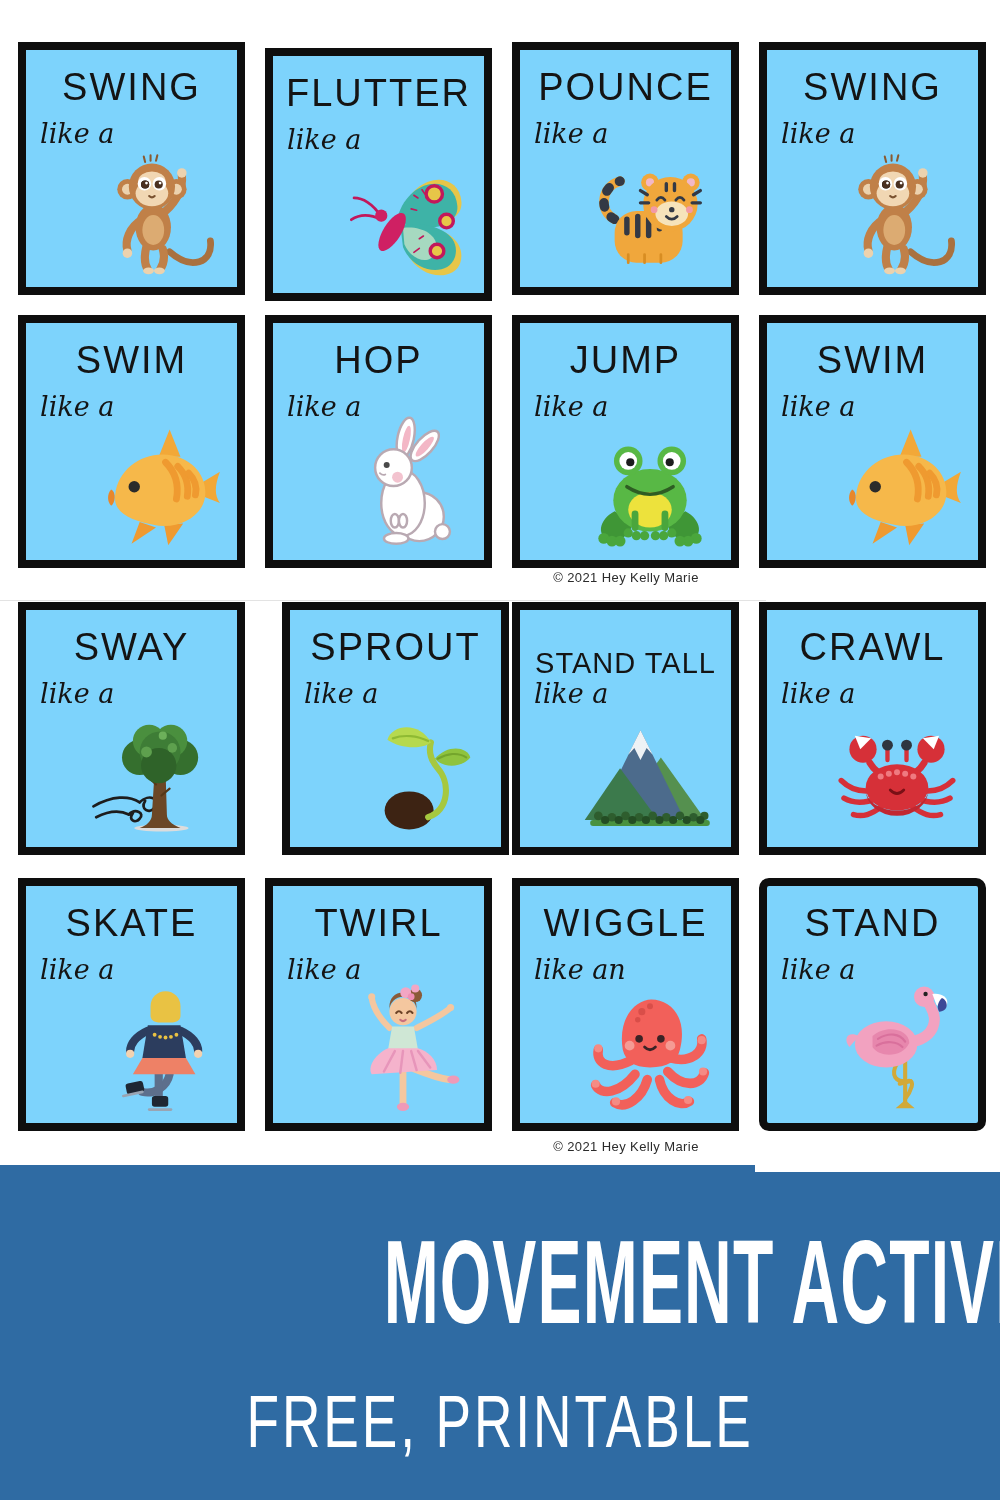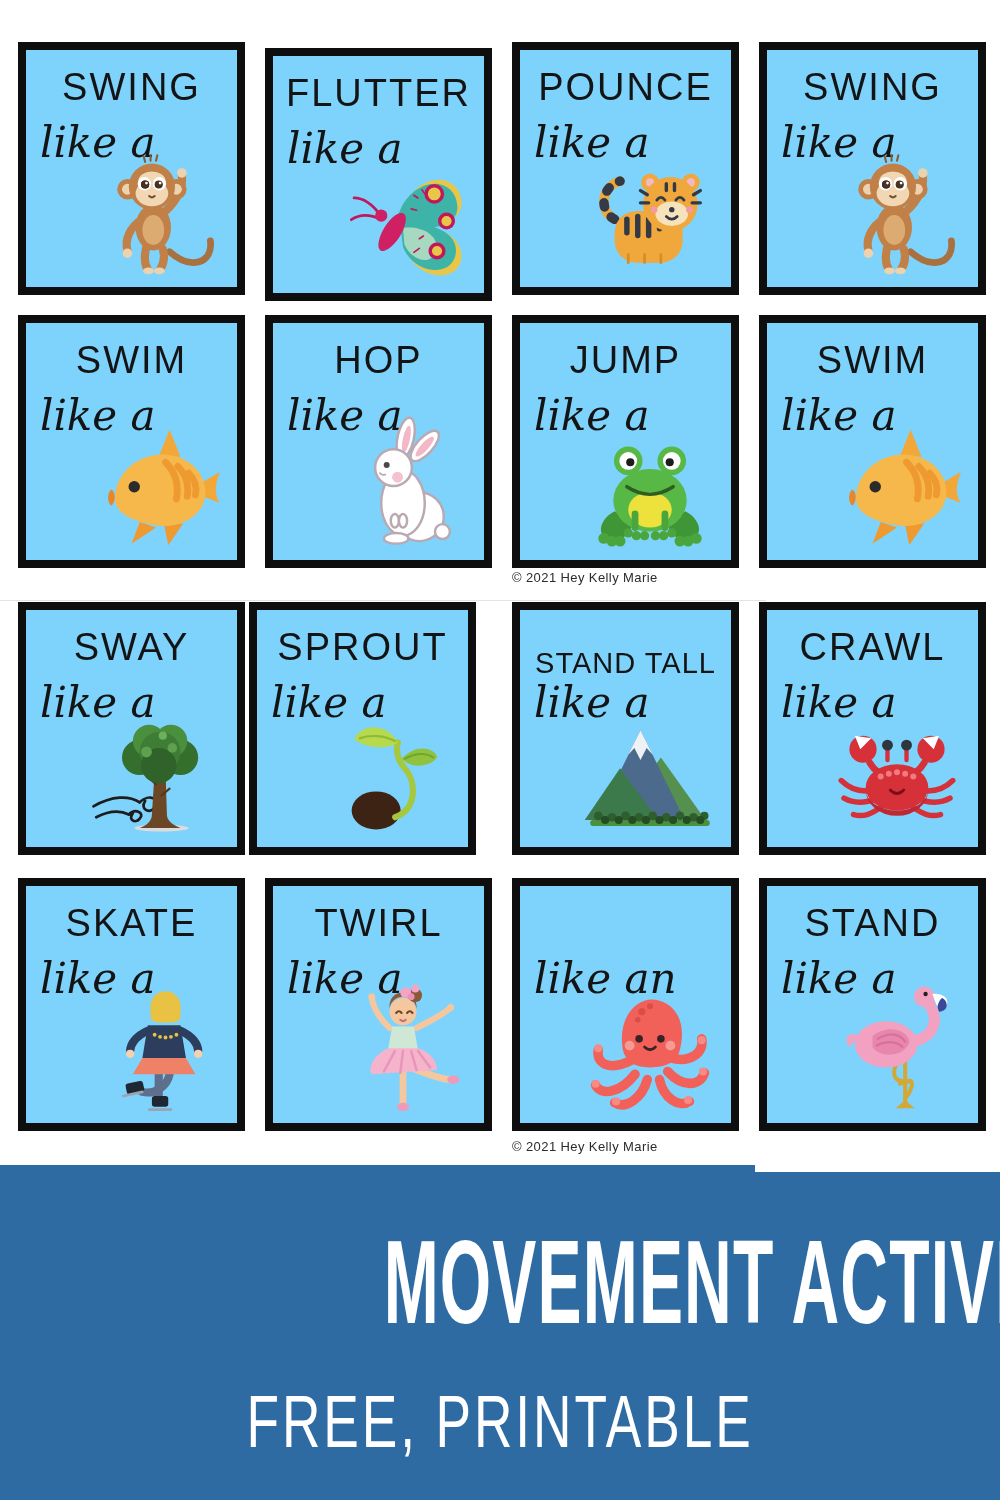--- a/index.html
+++ b/index.html
@@ -16,28 +16,28 @@
   }
   .card-word{
     margin-top:16px;text-align:center;
     font-size:38px;font-weight:400;letter-spacing:2px;
     color:var(--card-text,#141414);white-space:nowrap;
   }
   .card-word.small{font-size:29px;letter-spacing:1px;margin-top:37px;}
   .card-phrase{
     position:absolute;left:14px;top:68px;
     font-family:"DejaVu Serif",serif;font-style:italic;
-    font-size:42px;color:var(--card-text,#141414);
+    font-size:27px;color:var(--card-text,#141414);
   }
   .card-icon{position:absolute;right:12px;bottom:8px;width:138px;height:136px;}
   .card-icon svg{width:100%;height:100%;display:block;}
   
   .page-divider{position:absolute;left:0;top:600px;width:766px;height:1px;background:var(--divider,#e3e3e3);}
   .copyright{
-    position:absolute;left:512px;width:228px;
+    position:absolute;left:512px;width:228px;text-align:center;
     font-size:13px;letter-spacing:.4px;color:#2b2b2b;
   }
   .copyright.first{top:570px;}
   .copyright.second{top:1139px;}
   
   .banner{position:absolute;left:0;top:1165px;width:1000px;height:335px;background:var(--banner-bg,#2f6ba3);}
   .banner-notch{position:absolute;top:0;right:0;width:245px;height:7px;background:#ffffff;}
   .banner-title{
     position:absolute;top:58px;width:100%;text-align:center;
     color:var(--banner-fg,#ffffff);font-weight:700;font-size:118px;line-height:1;
@@ -291,21 +291,21 @@
     <circle cx="45" cy="28" r="12" fill="#4a8f3e"></circle>
     <circle cx="61" cy="28" r="12" fill="#4a8f3e"></circle>
     <circle cx="53" cy="36" r="15" fill="#3e7d36"></circle>
     <circle cx="52" cy="46" r="13" fill="#2f6329"></circle>
     <circle cx="43" cy="36" r="4" fill="#5ea04e"></circle>
             <circle cx="62" cy="33" r="3.5" fill="#5ea04e"></circle>
             <circle cx="55" cy="24" r="3" fill="#6cb05a"></circle>
   </svg>
         </div>
   </div>
-      <div class="card" style="left: 249px; top: 602px;">
+      <div class="card" style="left: 282px; top: 602px;">
     <div class="card-word">SPROUT</div>
     <div class="card-phrase">like a</div>
     <div class="card-icon">
           <svg viewBox="0 0 100 100" xmlns="http://www.w3.org/2000/svg">
     <ellipse cx="42" cy="79" rx="18" ry="14" fill="#3d2313"></ellipse>
     <path d="M56,84 C72,78 72,58 63,48 C58,42 56,36 58,29" fill="none" stroke="#a6c83f" stroke-width="4.5" stroke-linecap="round"></path>
     <path d="M58,29 C50,14 30,15 26,27 C36,34 52,34 58,29 Z" fill="#b6d94e"></path>
     <path d="M56,28 C48,24 38,23 30,26" fill="none" stroke="#8fba33" stroke-width="1.6" stroke-linecap="round"></path>
     <path d="M61,41 C70,30 85,32 87,40 C79,49 66,47 61,41 Z" fill="#8fc33e"></path>
     <path d="M63,41 C70,37 78,36 84,40" fill="none" stroke="#74a52c" stroke-width="1.5" stroke-linecap="round"></path>
@@ -425,20 +425,21 @@
     <circle cx="59" cy="12" r="5" fill="#8a5a38"></circle>
     <circle cx="52" cy="10" r="4" fill="#f2a6c4"></circle>
             <circle cx="59" cy="7" r="3" fill="#f2a6c4"></circle>
             <circle cx="56" cy="13" r="2.5" fill="#ef8fb5"></circle>
     <path d="M45,25 q2,-2.5 4,0 M53,25 q2,-2.5 4,0" fill="none" stroke="#6b4226" stroke-width="1.5" stroke-linecap="round"></path>
     <path d="M48,30 q2,2 4,0" fill="none" stroke="#c96f7e" stroke-width="1.5" stroke-linecap="round"></path>
   </svg>
         </div>
   </div>
       <div class="card" style="left: 512px; top: 878px;">
+    <div class="card-word">WIGGLE</div>
     <div class="card-phrase">like an</div>
     <div class="card-icon">
           <svg viewBox="0 0 100 100" xmlns="http://www.w3.org/2000/svg">
     <g fill="none" stroke="#f2605a" stroke-width="7" stroke-linecap="round">
       <path d="M36,60 C20,68 10,62 12,52"></path>
       <path d="M39,70 C28,84 14,86 10,78"></path>
       <path d="M48,74 C44,88 32,96 24,91"></path>
       <path d="M57,74 C60,88 72,95 79,90"></path>
       <path d="M63,68 C74,80 87,79 90,69"></path>
       <path d="M65,58 C80,62 90,54 88,44"></path>
@@ -456,21 +457,21 @@
             <circle cx="50" cy="20" r="2.2" fill="#d94e49"></circle>
             <circle cx="41" cy="30" r="2" fill="#d94e49"></circle>
     <circle cx="42" cy="44" r="2.8" fill="#3a2326"></circle>
             <circle cx="58" cy="44" r="2.8" fill="#3a2326"></circle>
     <path d="M46,50 q4,4 8,0" fill="none" stroke="#3a2326" stroke-width="2" stroke-linecap="round"></path>
     <circle cx="35" cy="49" r="3.6" fill="#f59b94"></circle>
             <circle cx="65" cy="49" r="3.6" fill="#f59b94"></circle>
   </svg>
         </div>
   </div>
-      <div class="card" style="left: 759px; top: 878px;">
+      <div class="card" style="left: 759px; top: 878px; border-radius: 10px;">
     <div class="card-word">STAND</div>
     <div class="card-phrase">like a</div>
     <div class="card-icon">
           <svg viewBox="0 0 100 100" xmlns="http://www.w3.org/2000/svg">
     <g stroke="#d2a938" stroke-width="3" fill="none" stroke-linecap="round">
       <path d="M56,60 V92"></path>
       <path d="M50,62 C45,71 49,76 58,75 C64,74 60,83 56,88"></path>
     </g>
     <polygon points="49,95 63,95 56,89" fill="#d2a938"></polygon>
     <path d="M52,77 l8,-2" stroke="#d2a938" stroke-width="3" stroke-linecap="round"></path>

